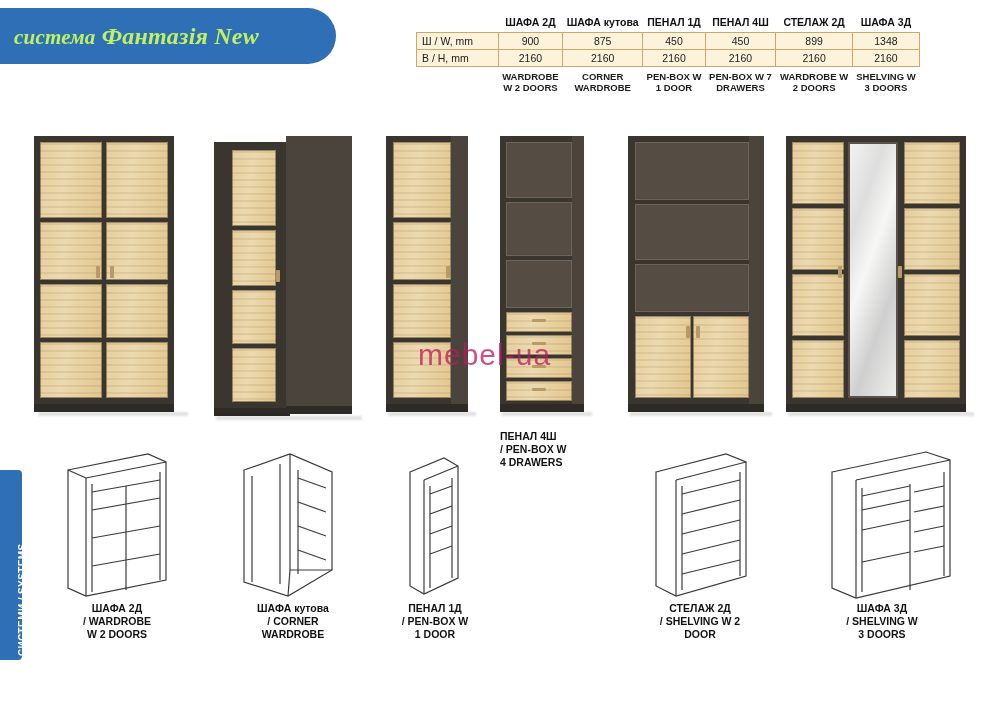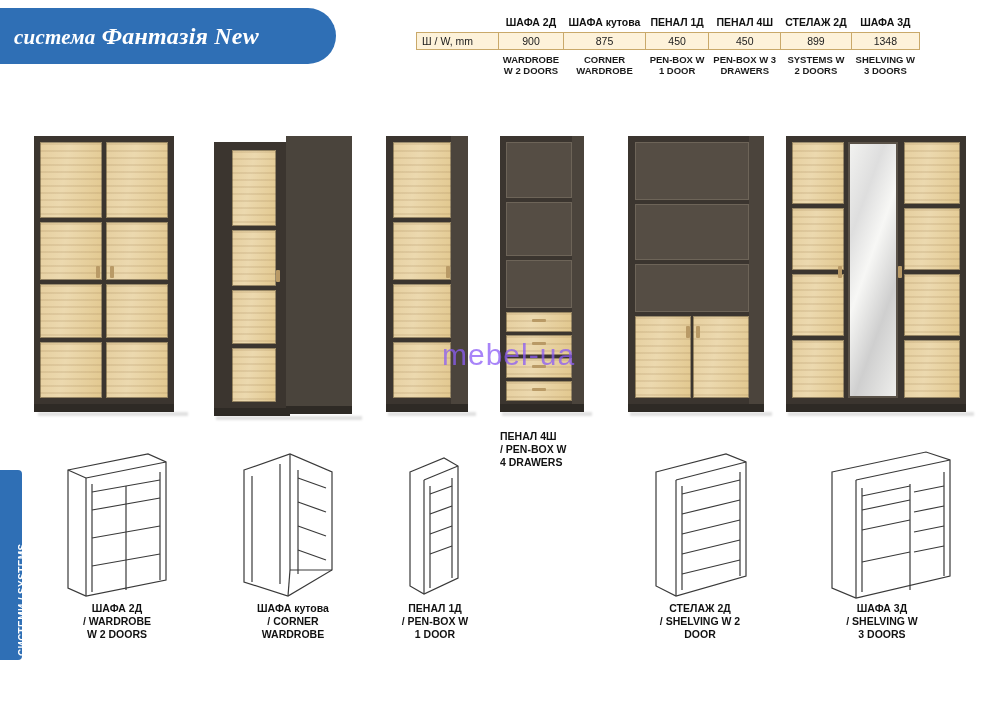--- a/index.html
+++ b/index.html
@@ -11,21 +11,21 @@
     position:relative;
     overflow:hidden;
     color:#1a1a1a;
   }
 
   
   #header-banner {
     position:absolute; left:0; top:8px; width:336px; height:56px;
     background:#2f6fb5;
     border-radius:0 28px 28px 0;
-    color:#ffffff;
+    color:#bef264;
     display:flex; flex-direction:column; justify-content:center;
     padding-left:14px;
   }
   #header-banner .line1 {
     font-family:"Liberation Serif", serif;
     font-style:italic; font-weight:bold; font-size:24px; line-height:26px;
     letter-spacing:0.2px;
   }
   #header-banner .line1 .sys { font-size:21px; font-weight:bold; }
   #header-banner .line2 {
@@ -70,22 +70,22 @@
     display:block;
     transform:rotate(-90deg);
     transform-origin:left top;
     position:absolute; left:17px; top:186px;
     white-space:nowrap;
     color:#ffffff; font-size:10px; font-weight:bold; letter-spacing:0.4px;
   }
 
   
   #watermark {
-    position:absolute; left:442px; top:338px;
-    font-size:30px; color:#8b5cf6; font-family:"Liberation Sans", sans-serif;
+    position:absolute; left:418px; top:338px;
+    font-size:30px; color:#be185d; font-family:"Liberation Sans", sans-serif;
     letter-spacing:1px; font-weight:normal;
     opacity:.75;
   }
 
   
   .photo { position:absolute; }
 
   
   .dark { background:#3b352f; }
   .darker { background:#2e2a25; }
@@ -147,40 +147,49 @@
     <tbody>
       <tr>
         <td class="rowhdr">Ш / W, mm</td>
         <td>900</td>
         <td>875</td>
         <td>450</td>
         <td>450</td>
         <td>899</td>
         <td>1348</td>
       </tr>
+      <tr>
+        <td class="rowhdr">В / H, mm</td>
+        <td>2160</td>
+        <td>2160</td>
+        <td>2160</td>
+        <td>2160</td>
+        <td>2160</td>
+        <td>2160</td>
+      </tr>
       <tr class="namerow">
         <td></td>
         <td>
           <div>WARDROBE</div>
           <div>W 2 DOORS</div>
         </td>
         <td>
           <div>CORNER</div>
           <div>WARDROBE</div>
         </td>
         <td>
           <div>PEN-BOX W</div>
           <div>1 DOOR</div>
         </td>
         <td>
-          <div>PEN-BOX W 3</div>
+          <div>PEN-BOX W 7</div>
           <div>DRAWERS</div>
         </td>
         <td>
-          <div>SYSTEMS W</div>
+          <div>WARDROBE W</div>
           <div>2 DOORS</div>
         </td>
         <td>
           <div>SHELVING W</div>
           <div>3 DOORS</div>
         </td>
       </tr>
     </tbody>
   </table>
 </div>

